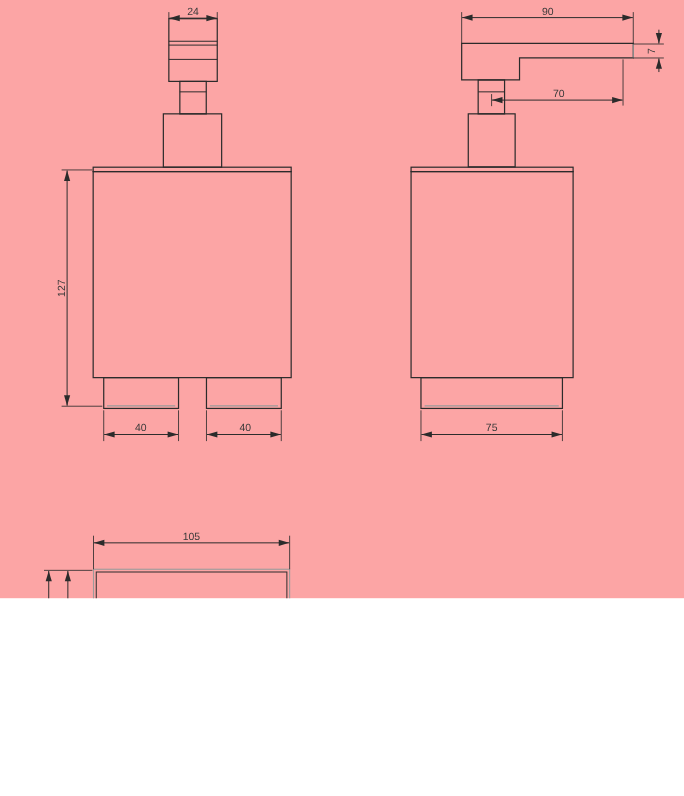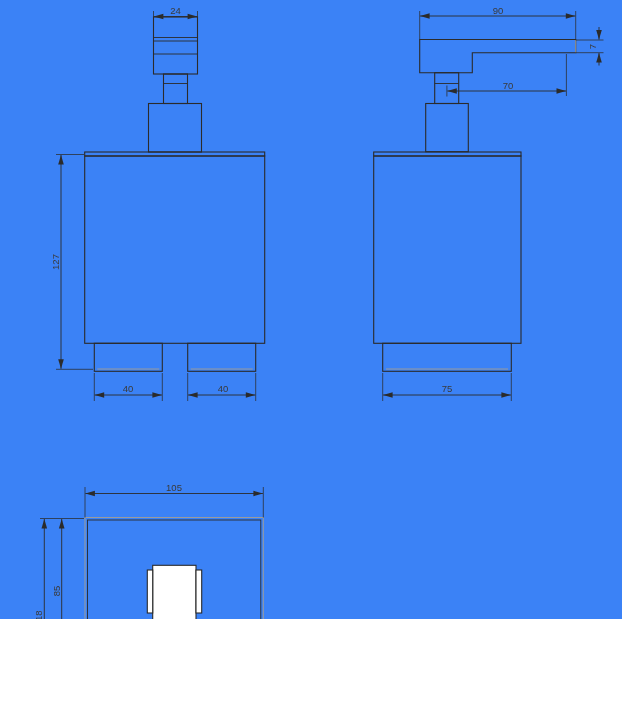--- a/index.html
+++ b/index.html
@@ -1,19 +1,19 @@
 <!DOCTYPE html>
 <html><head>
 <meta charset="utf-8">
 <style>
   html,body{margin:0;padding:0;background:#ffffff;}
   #canvas{
     position:relative;
-    width:622px;height:619px;
-    background:#3b82f6;
+    width:622px;height:544px;
+    background:#fca5a5;
     font-family:"Liberation Sans", sans-serif;
     overflow:hidden;
   }
   svg{display:block;}
   .ol     { fill:none;  stroke:#2b2b2b; stroke-width:1.1; }
   .olw    { fill:#ffffff; stroke:#2b2b2b; stroke-width:1.1; }
   .inner  { fill:none;  stroke:#2b2b2b; stroke-width:0.9; }
   .shadow { fill:none;  stroke:#9b9b9b; stroke-width:1; }
   .ext    { fill:none;  stroke:#2b2b2b; stroke-width:0.75; }
   .dimline{ fill:none;  stroke:#2b2b2b; stroke-width:0.9;

